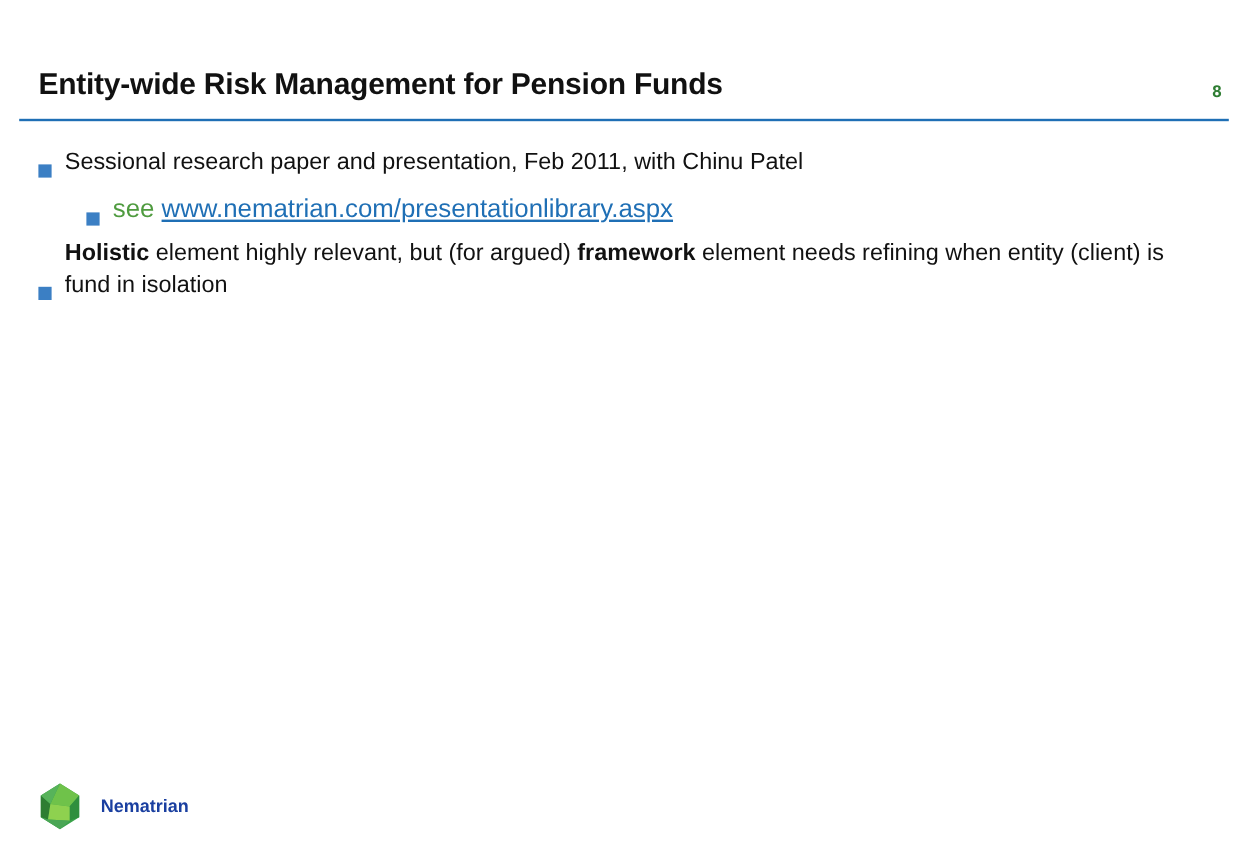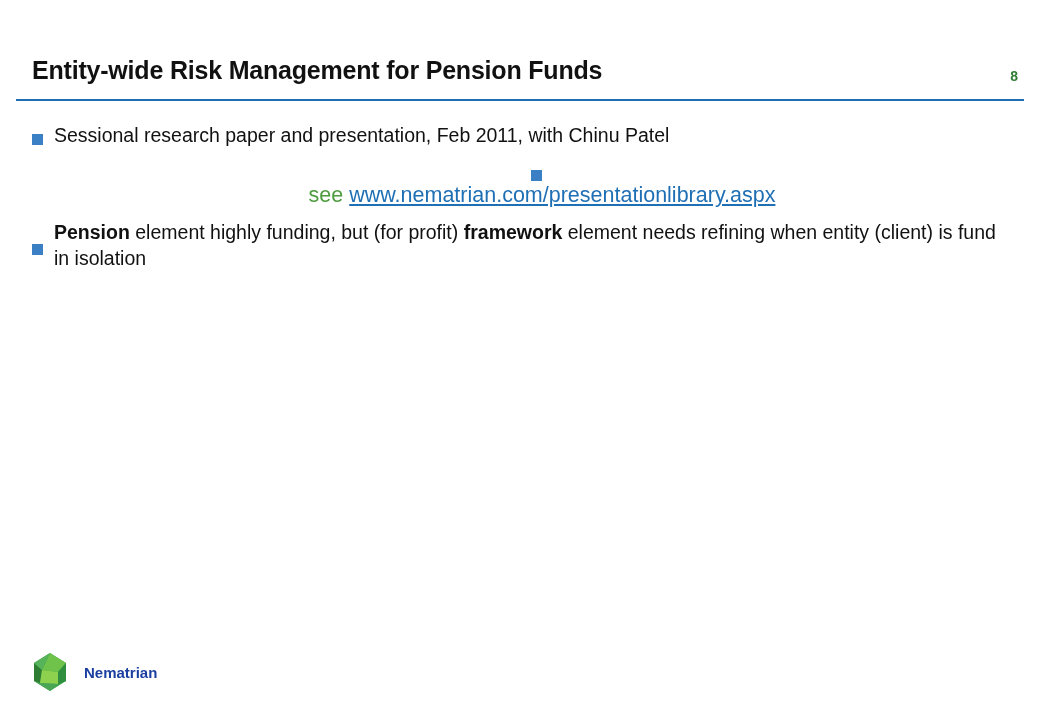--- a/index.html
+++ b/index.html
@@ -45,21 +45,21 @@
     background: #1f6fb5;
   }
   .body {
     position: absolute;
     left: 32px;
     top: 122px;
     width: 980px;
   }
   .bullet-row {
     display: flex;
-    align-items: center;
+    align-items: flex-end;
   }
   .marker {
     flex: 0 0 auto;
     width: 11px;
     height: 11px;
     margin-top: 8px;
     margin-right: 11px;
     background: #3b7fc4;
   }
   .lvl2 .marker {
@@ -70,21 +70,20 @@
     font-size: 19.5px;
     line-height: 26px;
     color: #111111;
   }
   .lvl1 {
     margin-left: 0;
     margin-bottom: 2px;
   }
   .lvl2 {
     margin-left: 40px;
-    flex-direction: column;
   }
   .lvl2 .text {
     font-size: 21.5px;
     line-height: 28px;
   }
   .green-text {
     color: #4f9b3f;
   }
   .link {
     color: #1f6fb5;
@@ -142,21 +141,21 @@
       <span class="text">
         <span class="green-text">see </span><a class="link" href="#">www.nematrian.com/presentationlibrary.aspx</a>
       </span>
     </div>
 
     <div class="gap-sm"></div>
 
     <div class="bullet-row lvl1">
       <span class="marker"></span>
       <span class="text">
-        <span class="bold">Pension</span><span> element highly funding, but (for profit) </span><span class="bold">framework</span><span> element needs refining when entity (client) is fund in isolation</span>
+        <span class="bold">Holistic</span><span> element highly relevant, but (for argued) </span><span class="bold">framework</span><span> element needs refining when entity (client) is fund in isolation</span>
       </span>
     </div>
 
     <div class="gap-md"></div>
 
 
     <div class="gap-lg"></div>
 
 
     <div class="gap-xl"></div>

